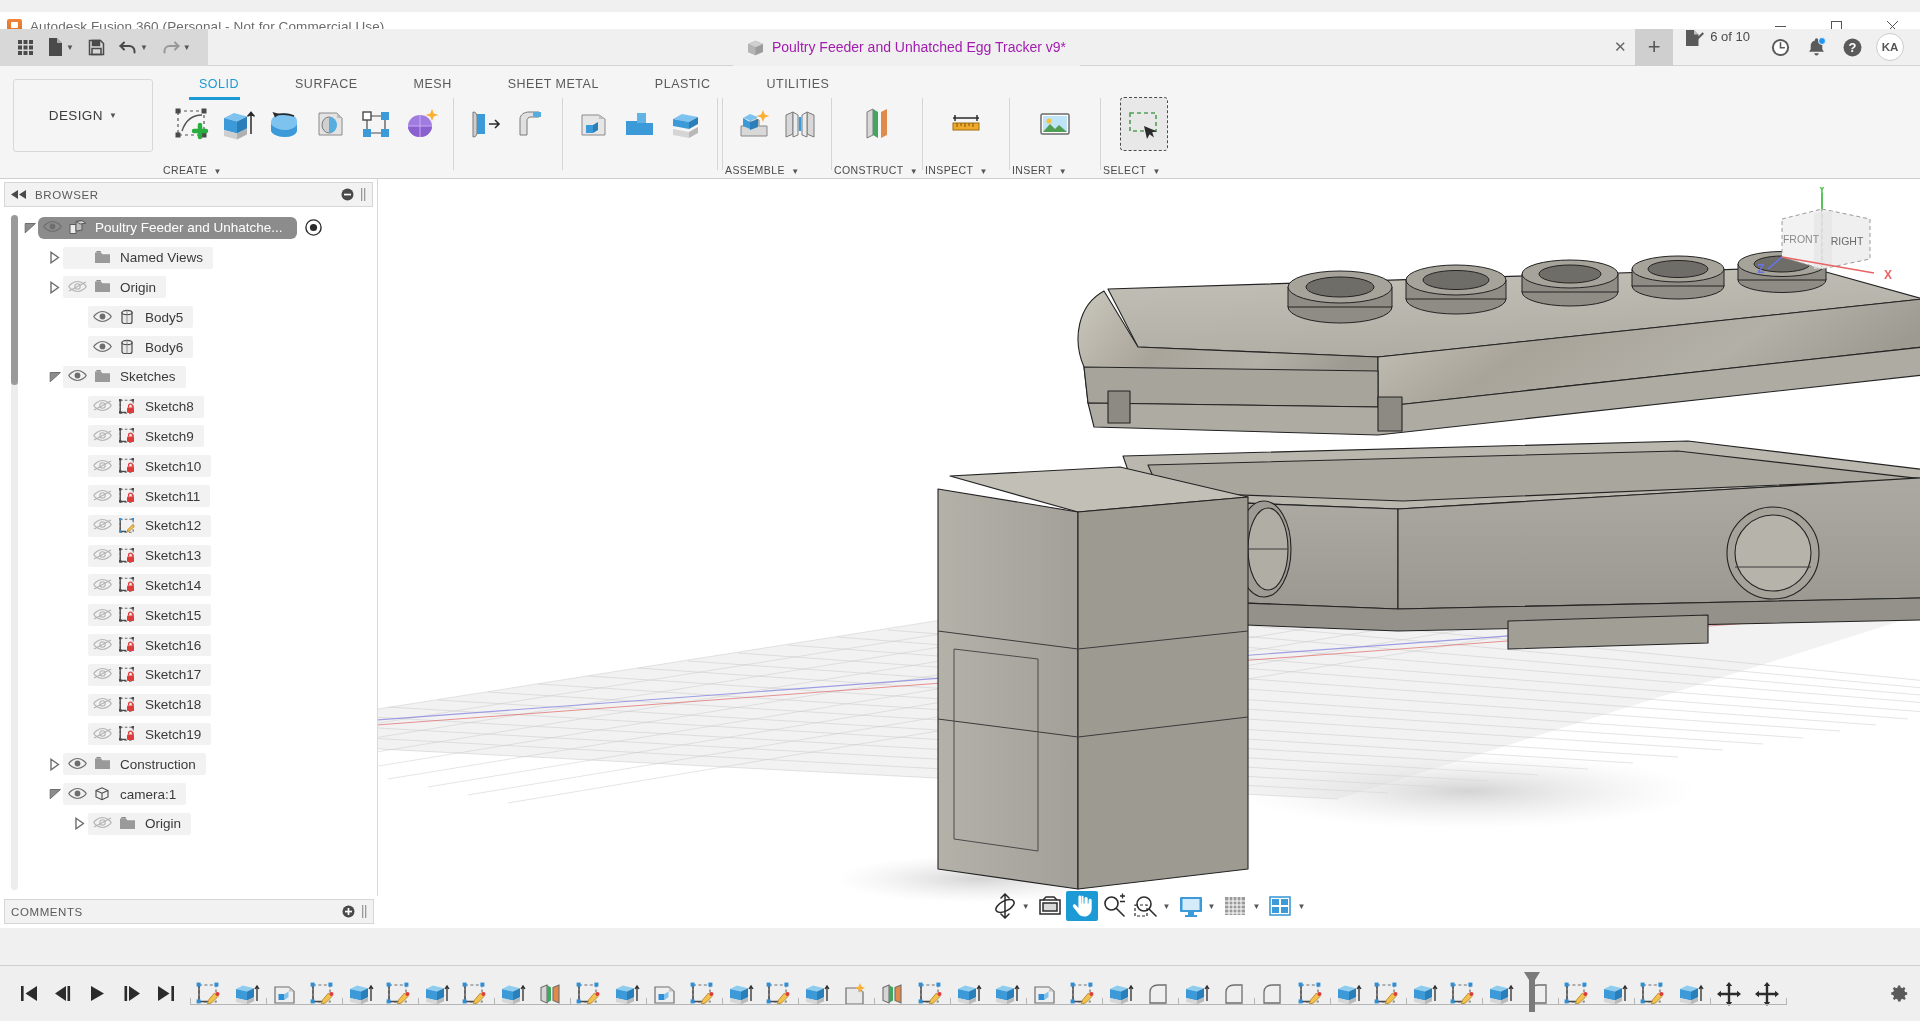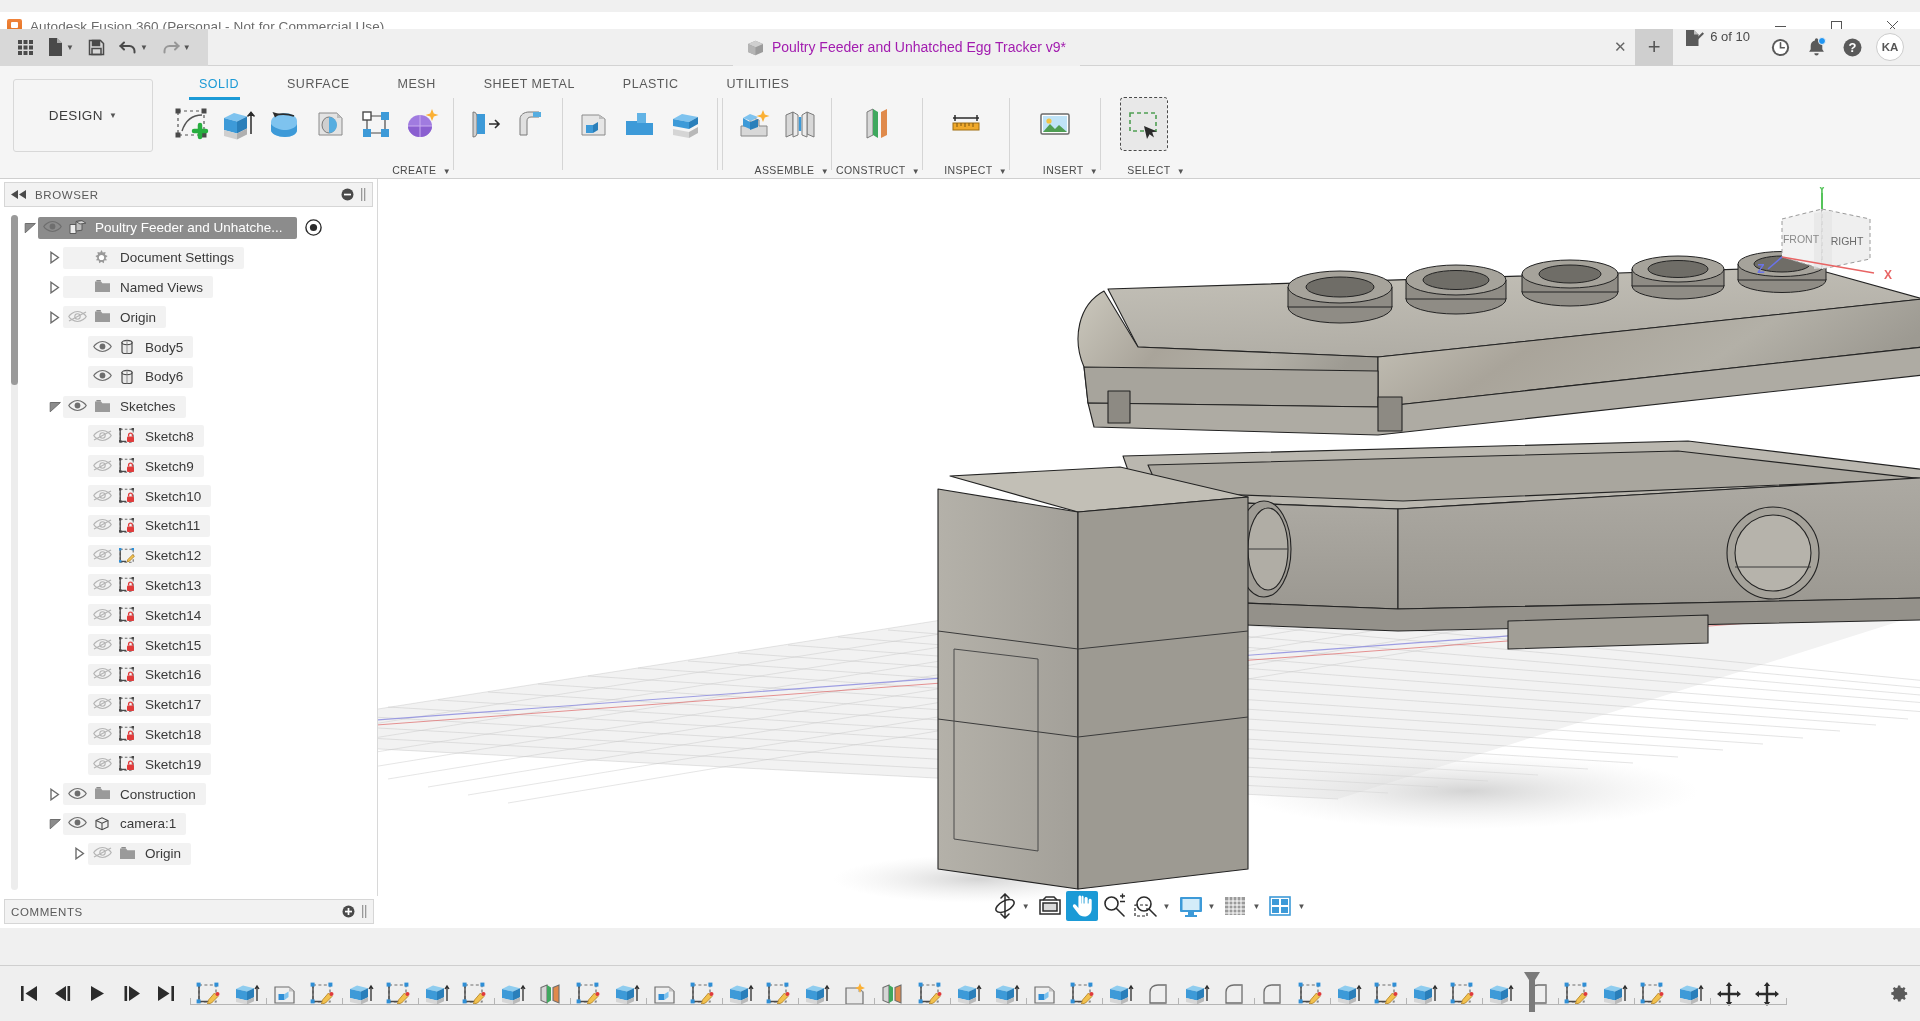--- a/index.html
+++ b/index.html
@@ -91,35 +91,35 @@
     position: absolute; top: 66px; left: 0; width: 1920px; height: 113px;
     background: #f5f5f5; border-bottom: 1px solid #cfcfcf;
   }
   .design-box {
     position: absolute; left: 13px; top: 13px; width: 140px; height: 73px;
     border: 1px solid #d8d8d8; border-radius: 3px; background: #f5f5f5;
     display: flex; align-items: center; justify-content: center;
     font-size: 13.5px; color: #3c3c3c; letter-spacing: .4px;
   }
 
-  .tabstrip { position: absolute; left: 175px; top: 6px; display: flex; gap: 0; }
+  .tabstrip { position: absolute; left: 175px; top: 6px; display: flex; gap: 8px; }
   .rtab {
     font-size: 12.5px; color: #5a5a5a; padding: 5px 24px; letter-spacing: .5px;
     position: relative;
   }
   .rtab.active { color: #1b9ad6; }
 
   .groups {
     position: absolute; left: 163px; top: 32px; right: 0; height: 81px;
     display: flex; align-items: flex-start;
   }
   .grp { display: flex; flex-direction: column; height: 81px; position: relative; }
   .grp-icons { display: flex; align-items: flex-start; padding: 0 6px; height: 56px; }
   .grp-label {
-    text-align: right; font-size: 10.5px; color: #4a4a4a; letter-spacing: .4px;
+    text-align: left; font-size: 10.5px; color: #4a4a4a; letter-spacing: .4px;
     margin-top: 10px; white-space: nowrap;
   }
   .grp-sep { width: 1px; background: #d5d5d5; height: 72px; margin: 0 2px; align-self: flex-start; }
   .tool {
     width: 46px; height: 52px; display: flex; align-items: center; justify-content: center;
     border-radius: 3px;
   }
   .tool.selected { outline: 1px dashed #4a4a4a; background: #e8e8e8; }
 
   
@@ -144,21 +144,21 @@
     background: #9a9a9a; border-radius: 4px;
   }
   .node {
     display: flex; align-items: center; height: 29.8px; font-size: 13.5px; color: #3a3a3a;
     position: relative;
   }
   .node .pill {
     display: flex; align-items: center; gap: 7px; background: #f2f2f2; border-radius: 2px;
     padding: 3px 10px 3px 5px; height: 22px;
   }
-  .node.root .pill { background: #8c8c8c; color: #fff; padding-right: 14px; }
+  .node.root .pill { background: #8c8c8c; color: #fff; padding-right: 14px; border-radius: 6px; }
   .arrow {
     width: 16px; height: 16px; flex: none; display: flex; align-items: center; justify-content: center;
   }
   .eye { width: 19px; height: 15px; flex: none; }
   .ficon { width: 19px; height: 16px; flex: none; }
   .nlabel { white-space: nowrap; }
 
   
   .canvas {
     position: absolute; left: 378px; top: 179px; right: 0; bottom: 93px;
@@ -636,39 +636,20 @@
                   <path d="M7 1.5l6-.8 4 2.5-6 .8z" fill="#d8d8d8" stroke="#5a5a5a" stroke-width="1"></path>
                 </svg>
               </span>
               <span class="nlabel">Poultry Feeder and Unhatche...</span>
             </span>
             <span style="margin-left:8px;display:flex;align-items:center">
               <svg width="17" height="17" viewBox="0 0 17 17">
                 <circle cx="8.5" cy="8.5" r="7.6" fill="none" stroke="#2b2b2b" stroke-width="1.4"></circle>
                 <circle cx="8.5" cy="8.5" r="3.6" fill="#2b2b2b"></circle>
               </svg>
-            </span>
-          </div>
-          <div class="node">
-            <span style="display:inline-block;width:47px"></span>
-            <span class="arrow">
-              <svg width="12" height="13" viewBox="0 0 12 13">
-                <path d="M2 1.2 9.4 6.5 2 11.8z" fill="none" stroke="#6e6e6e" stroke-width="1.4"></path>
-              </svg>
-            </span>
-            <span class="pill">
-              <span class="eye"></span>
-              <span class="ficon">
-                <svg width="15" height="15" viewBox="0 0 15 15">
-                  <circle cx="7.5" cy="7.5" r="2.4" fill="none" stroke="#8c8c8c" stroke-width="2"></circle>
-                  <path d="M7.5 0l1.3 2.6 2.8-.6-.6 2.8L13.6 6l-2.1 1.9 1.5 2.4-2.8.2-.3 2.8-2.4-1.5L5.1 13.3l-.3-2.8-2.8-.2 1.5-2.4L1.4 6l2.6-1.2-.6-2.8 2.8.6z" fill="#9a9a9a"></path>
-                  <circle cx="7.5" cy="7.5" r="2.6" fill="#fff"></circle>
-                </svg>
-              </span>
-              <span class="nlabel">Document Settings</span>
             </span>
           </div>
           <div class="node">
             <span style="display:inline-block;width:47px"></span>
             <span class="arrow">
               <svg width="12" height="13" viewBox="0 0 12 13">
                 <path d="M2 1.2 9.4 6.5 2 11.8z" fill="none" stroke="#6e6e6e" stroke-width="1.4"></path>
               </svg>
             </span>
             <span class="pill">

